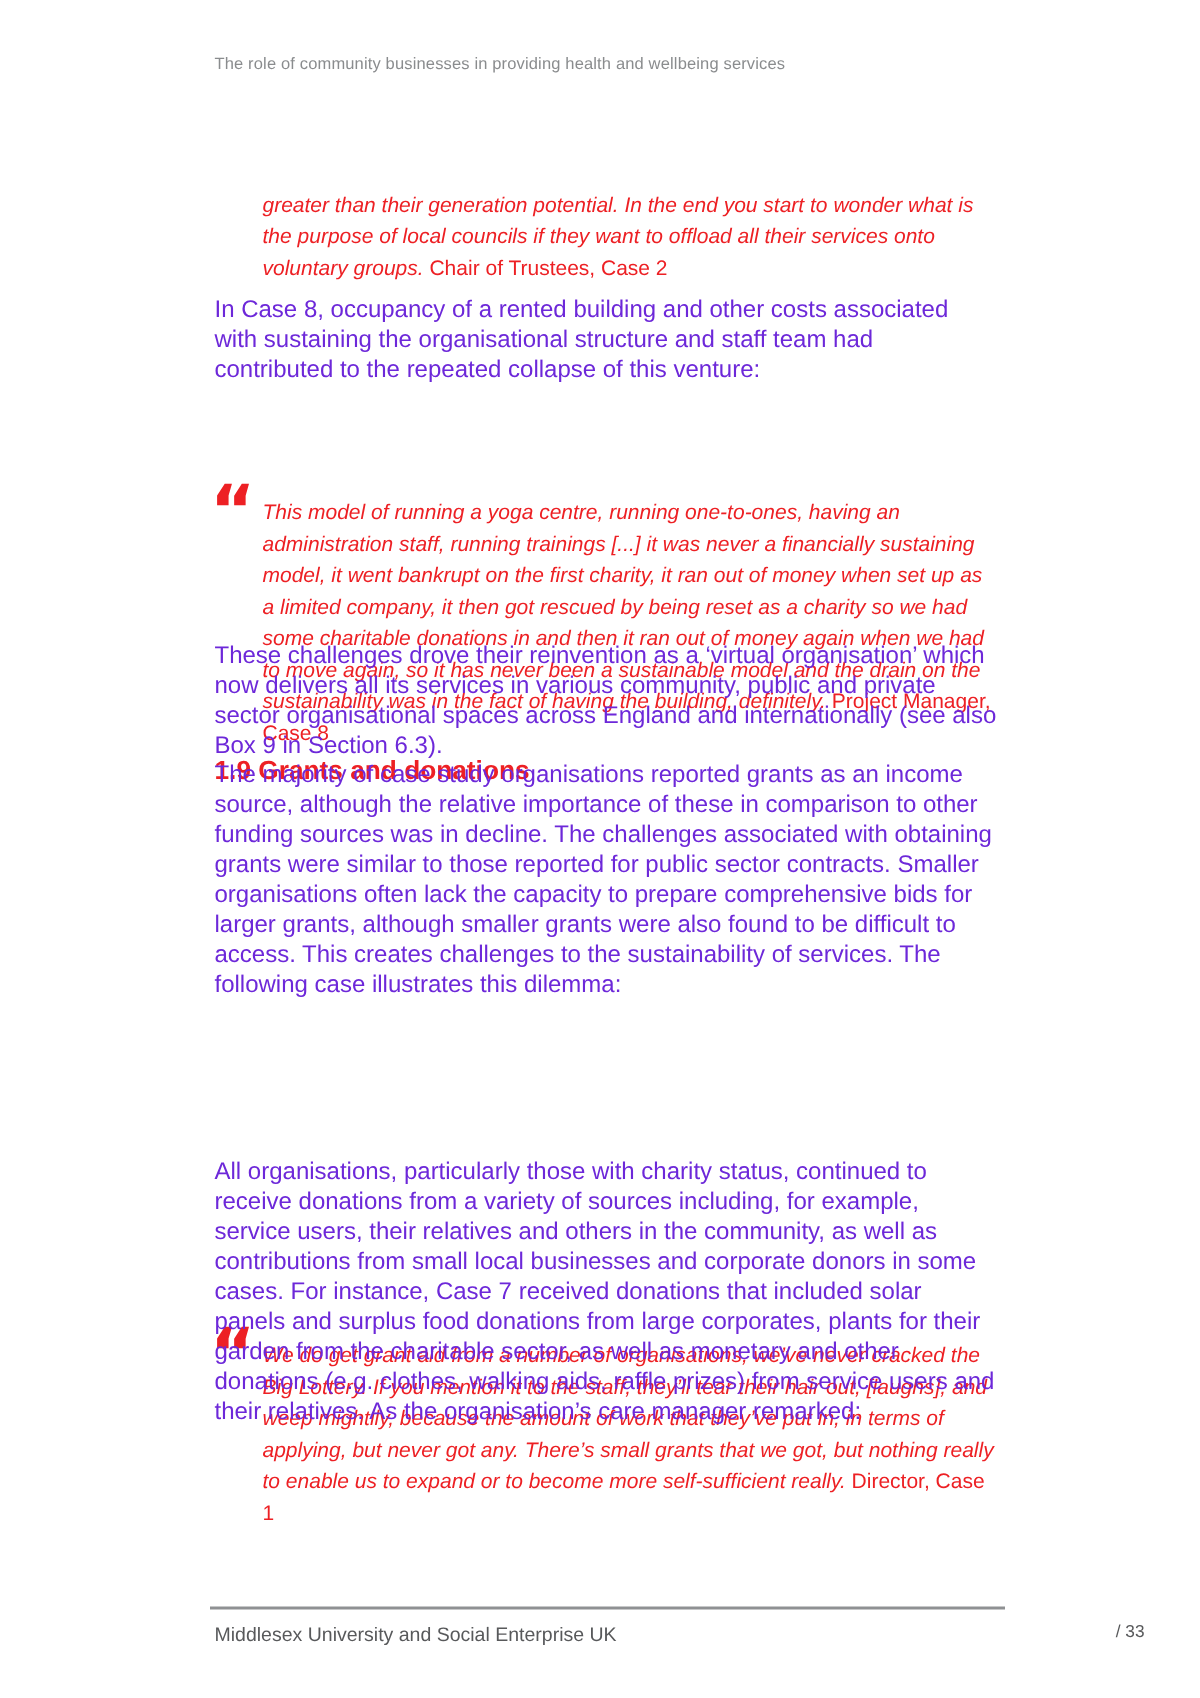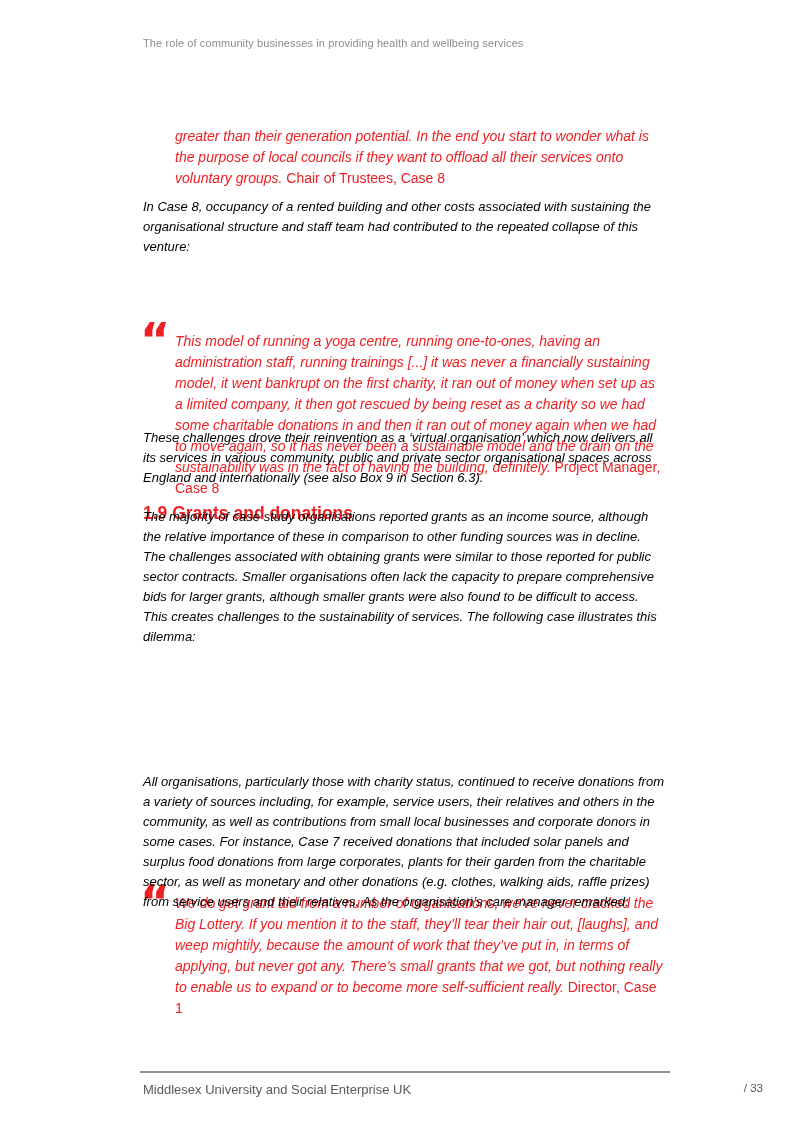--- a/index.html
+++ b/index.html
@@ -13,21 +13,21 @@
   .page { position: absolute; inset: 0; background: #ffffff; }
 
   .running-header {
     position: absolute; top: 37px; left: 143px; width: 560px;
     font-size: 11px; color: #8a8c8e; letter-spacing: 0.1px;
   }
 
   .block { position: absolute; left: 143px; width: 522px; }
 
   .body-para {
-    font-size: 13px; line-height: 20px; color: #000000; font-style: italic;
+    font-size: 16px; line-height: 20px; color: #6d28d9;
   }
 
   .section-heading {
     font-size: 17.5px; font-weight: bold; color: #ed2024;
   }
 
   .quote-block { padding-left: 32px; position: relative; }
   .quote-text {
     font-size: 14px; line-height: 21px; color: #ed2024; font-style: italic;
   }
@@ -54,21 +54,21 @@
 </style>
 </head>
 <body>
 
 <div class="page">
 
   <div class="running-header">The role of community businesses in providing health and wellbeing services</div>
 
   <div class="block quote-block" style="top:126px;">
     <p class="quote-text"><span>greater than their generation potential. In the end you start to wonder what is the purpose of local councils if they want to offload all their services onto voluntary groups.</span>
-      <span class="quote-attr">Chair of Trustees, Case 8</span></p>
+      <span class="quote-attr">Chair of Trustees, Case 2</span></p>
   </div>
 
   <div class="block" style="top:197px;">
     <p class="body-para">In Case 8, occupancy of a rented building and other costs associated with sustaining the organisational structure and staff team had contributed to the repeated collapse of this venture:</p>
   </div>
 
   <div class="block quote-block" style="top:268px;">
     <span class="quote-mark">“</span>
     <p class="quote-text"><span>This model of running a yoga centre, running one-to-ones, having an administration staff, running trainings [...] it was never a financially sustaining model, it went bankrupt on the first charity, it ran out of money when set up as a limited company, it then got rescued by being reset as a charity so we had some charitable donations in and then it ran out of money again when we had to move again, so it has never been a sustainable model and the drain on the sustainability was in the fact of having the building, definitely.</span>
       <span class="quote-attr">Project Manager, Case 8</span></p>

